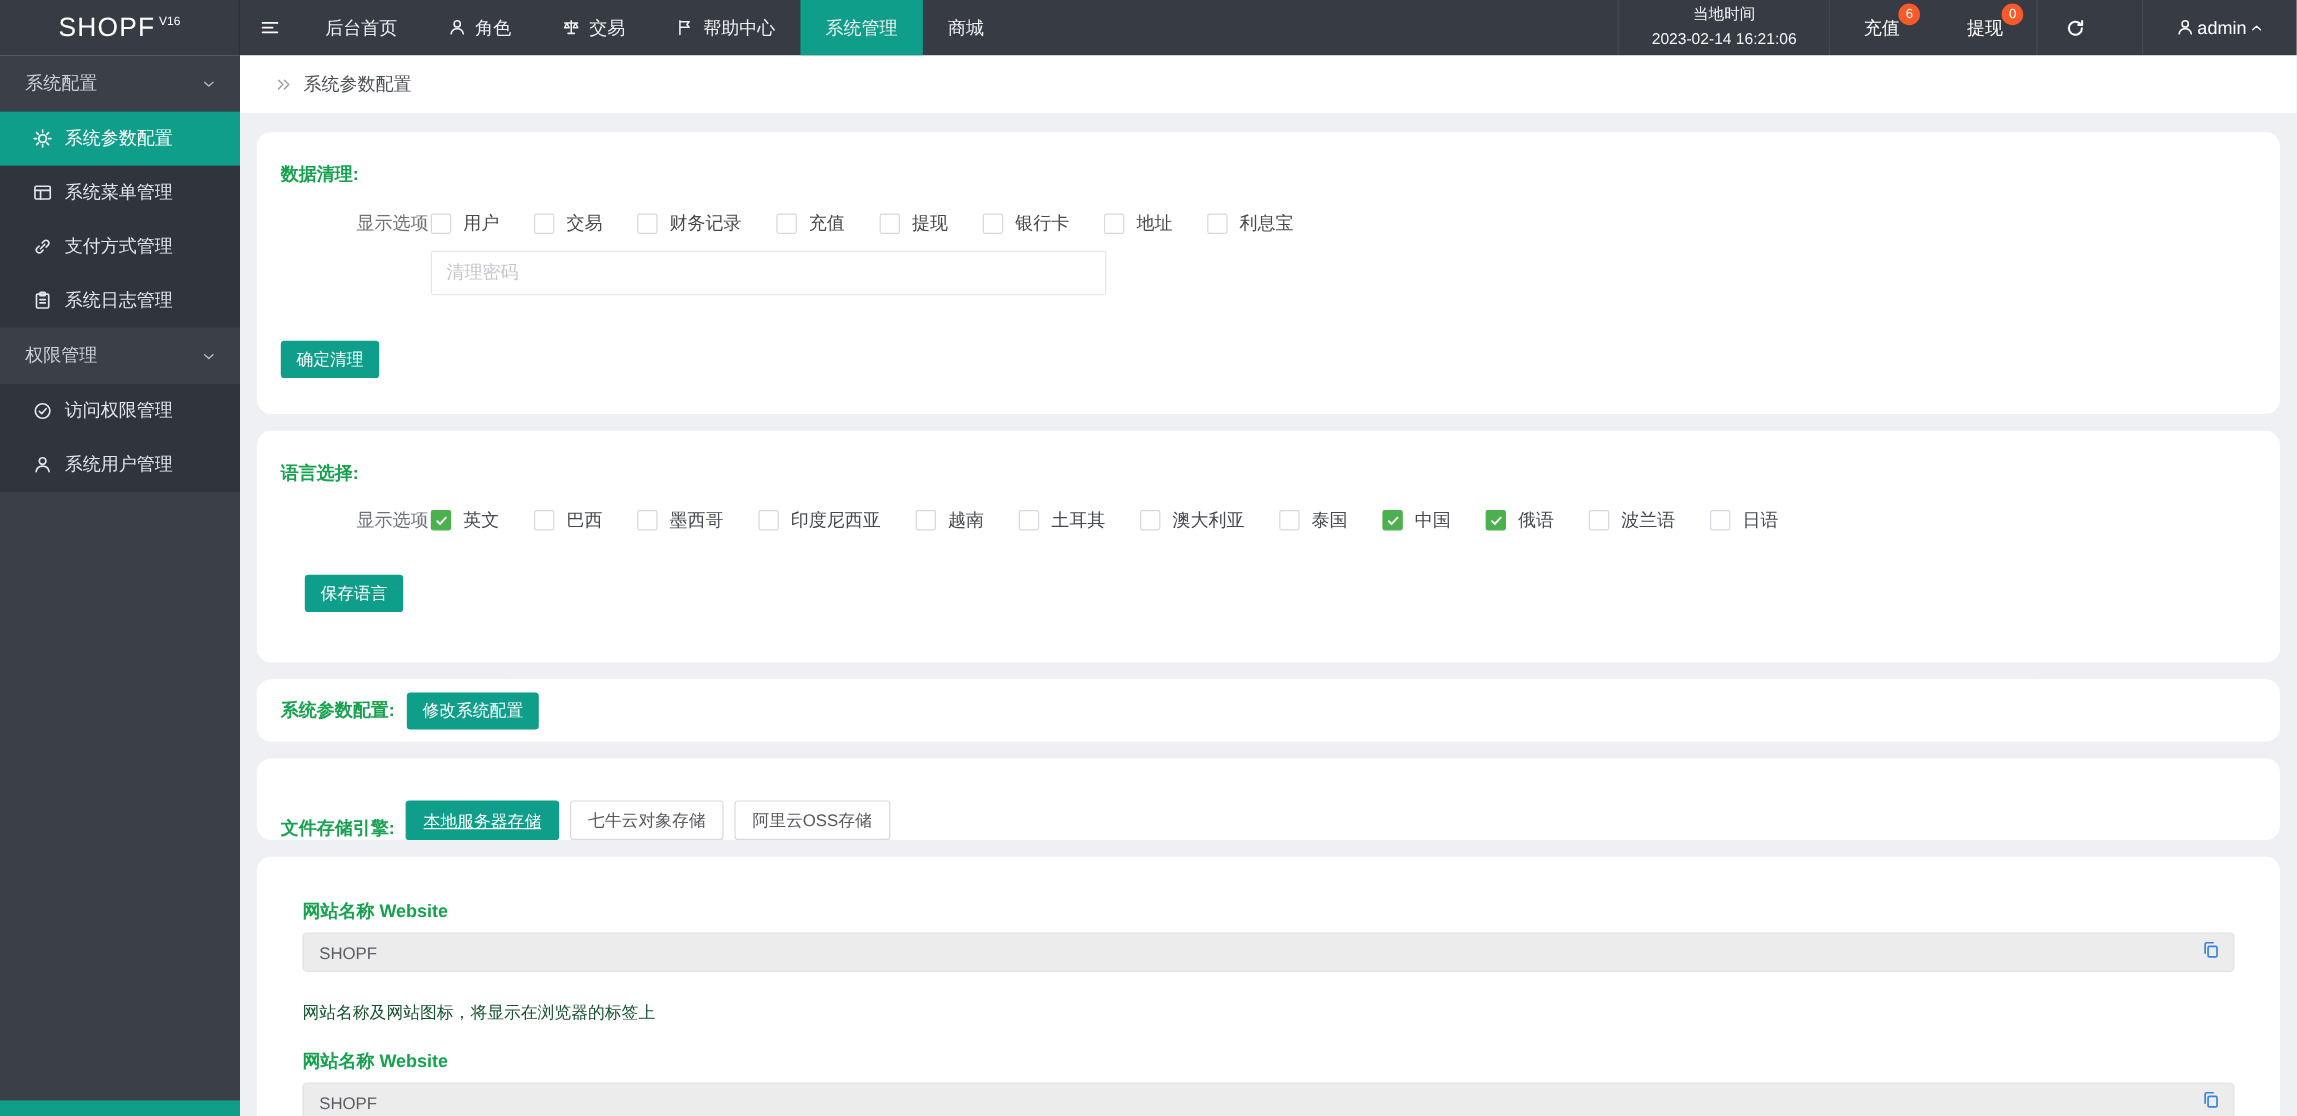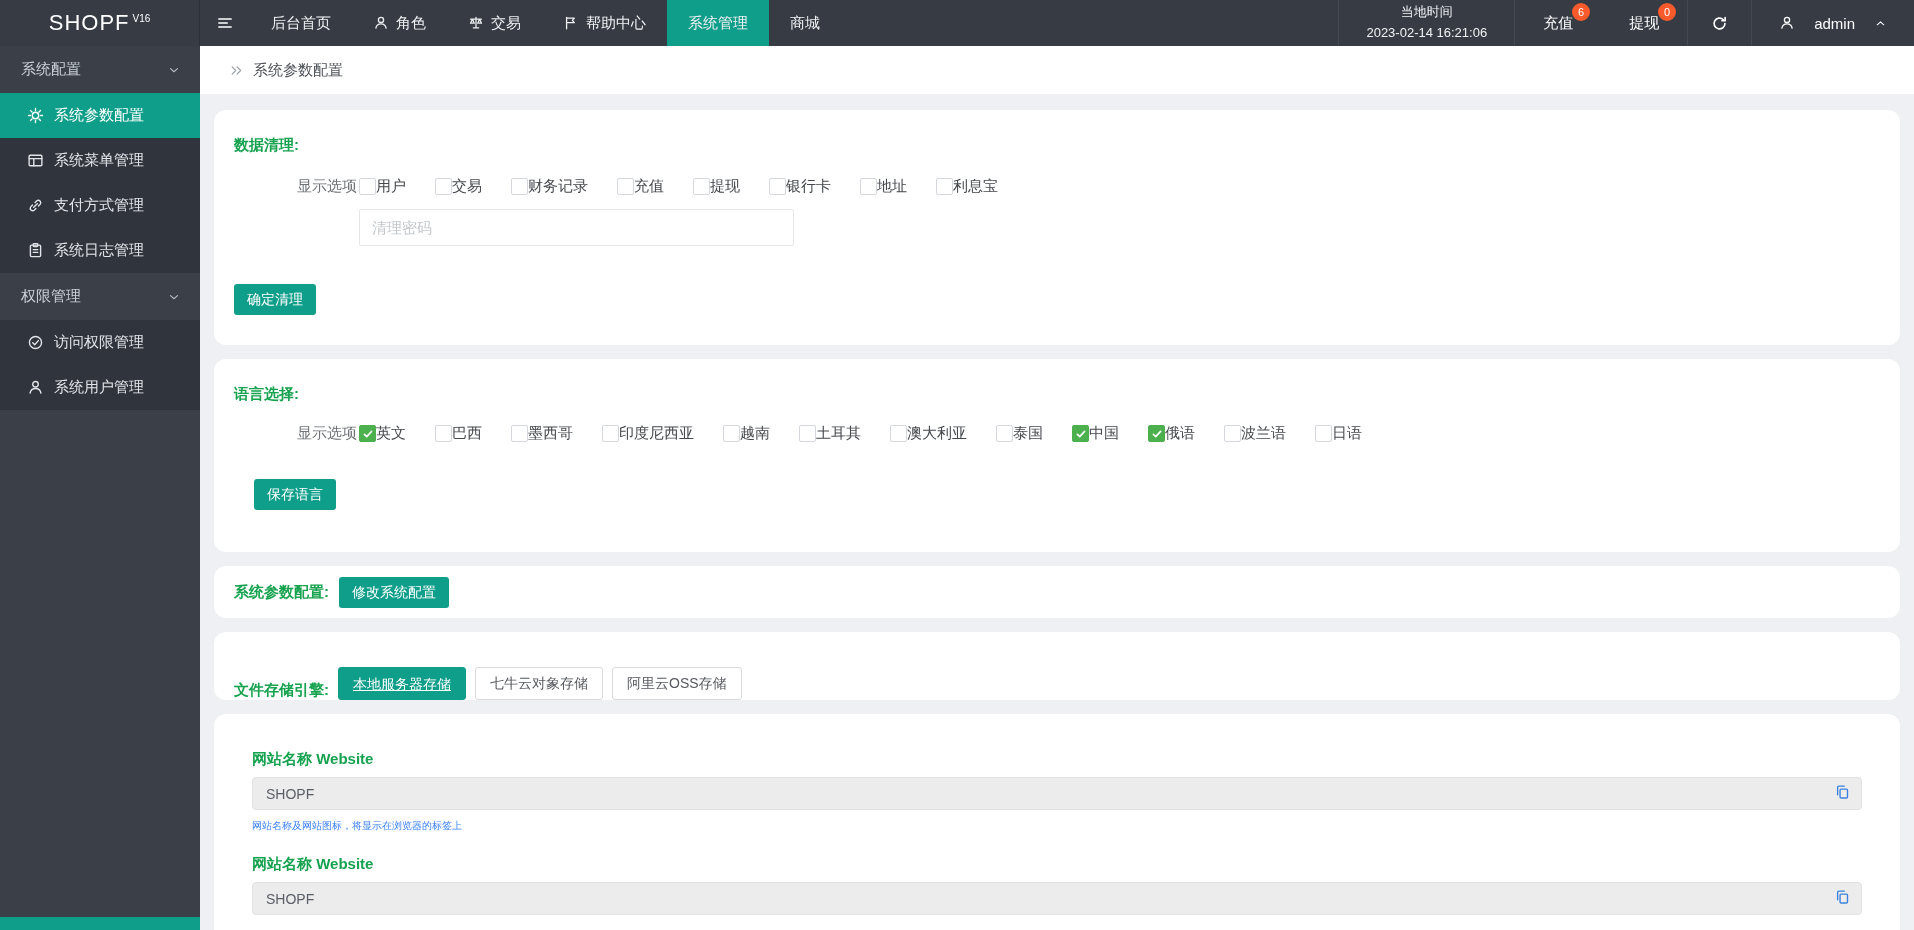--- a/index.html
+++ b/index.html
@@ -37,21 +37,21 @@
     border-left:1px solid rgba(255,255,255,.08); border-right:1px solid rgba(255,255,255,.08);
   }
   .badge-item { position:relative; display:flex; align-items:center; padding:0 28px; font-size:15px; cursor:pointer; }
   .badge {
     position:absolute; top:3px; right:11px; min-width:18px; height:18px; border-radius:9px;
     background:var(--badge,#f95a2c); color:#fff; font-size:11px; line-height:18px;
     text-align:center; padding:0 4px;
   }
   .refresh-item { display:flex; align-items:center; padding:0 23px; cursor:pointer; border-left:1px solid rgba(255,255,255,.08); }
   .refresh-item svg { width:17px; height:17px; }
-  .user-item { display:flex; align-items:center; gap:19px; padding:0 27px; font-size:15px; cursor:pointer; border-left:1px solid rgba(255,255,255,.08); }
+  .user-item { display:flex; align-items:center; gap:2px; padding:0 27px; font-size:15px; cursor:pointer; border-left:1px solid rgba(255,255,255,.08);margin-left:24px; }
   .user-item .chev svg { width:13px; height:13px; }
 
   
   .sidebar { position:absolute; top:46px; left:0; bottom:0; width:200px; background:#3a3f48; }
   .sb-group-header {
     height:47px; display:flex; align-items:center; justify-content:space-between;
     padding:0 19px 0 21px; color:#ccd1d8; font-size:15px; cursor:pointer;
   }
   .sb-group-header .icon svg { width:14px; height:14px; opacity:.85; }
   .sb-items { background:#30343d; }
@@ -69,29 +69,29 @@
   .breadcrumb-bar .icon svg { width:15px; height:15px; color:#9aa0a6; }
   .breadcrumb-text { font-size:15px; color:#4d5157; }
   .content { padding:16px 14px 0; }
   .card { background:#fff; border-radius:12px; margin-bottom:14px; }
 
   .card-pad { padding:26px 20px 30px; }
   .card-title { color:var(--green,#16a24f); font-weight:bold; font-size:15px; }
   .form-area { margin-left:63px; margin-top:22px; }
   .row { display:flex; align-items:center; }
   .row-label { font-size:15px; color:#6e7277; width:62px; flex-shrink:0; }
-  .cb { display:flex; align-items:center; margin-right:29px; font-size:15px; color:#45484d; cursor:pointer; }
+  .cb { display:flex; align-items:center; gap:10px; margin-right:29px; font-size:15px; color:#45484d; cursor:pointer; }
   .checkbox {
     width:17px; height:17px; border:1px solid #d5d8dc; border-radius:2px; background:#fff;
     display:inline-flex; align-items:center; justify-content:center; flex-shrink:0;
   }
   .checkbox.checked { background:var(--check,#4cb04f); border-color:var(--check,#4cb04f); }
   .checkbox svg { width:12px; height:12px; }
   .clean-input {
-    display:block; margin:13px 0 0 62px; width:435px; height:37px;
+    display:block; margin:13px 0 0 62px; width:563px; height:37px;
     border:1px solid #e4e6e9; border-radius:2px; padding:0 12px; font-size:15px; color:#333;
     font-family:inherit; outline:none; background:#fff;
   }
   .clean-input::placeholder { color:#c3c7cc; }
   .btn {
     display:inline-block; background:var(--accent,#0f9e8a); color:#fff; border:none; border-radius:3px;
     font-size:14px; height:31px; line-height:31px; padding:0 13px; cursor:pointer; font-family:inherit;text-align:center;
   }
   .btn.mt { margin-top:38px; }
   .btn.indent { margin:36px 0 0 20px; }
@@ -111,21 +111,21 @@
   .ws-field { margin-top:22px; }
   .ws-field:first-child { margin-top:0; }
   .ws-label { color:var(--green,#16a24f); font-weight:bold; font-size:15px; }
   .ws-input-wrap { position:relative; margin-top:8px; }
   .ws-input {
     width:100%; height:33px; background:#ececec; border:1px solid #e2e2e2; border-radius:4px;
     padding:0 34px 0 13px; font-size:14px; color:#5a5e66; font-family:inherit; outline:none;
   }
   .ws-copy { position:absolute; right:11px; top:50%; transform:translateY(-50%); color:var(--copy,#3a82dd); cursor:pointer; }
   .ws-copy svg { width:17px; height:17px; }
-  .ws-help { margin-top:9px; font-size:10px; color:#3b82f6; }
+  .ws-help { margin-top:25px; font-size:14px; color:#14532d; }
 </style>
 </head>
 <body>
 
 <header class="topbar">
   <div class="logo">
     <span class="logo-text">SHOPF</span>
     <span class="logo-sup">V16</span>
   </div>
   <div class="nav-toggle" id="navToggle">

